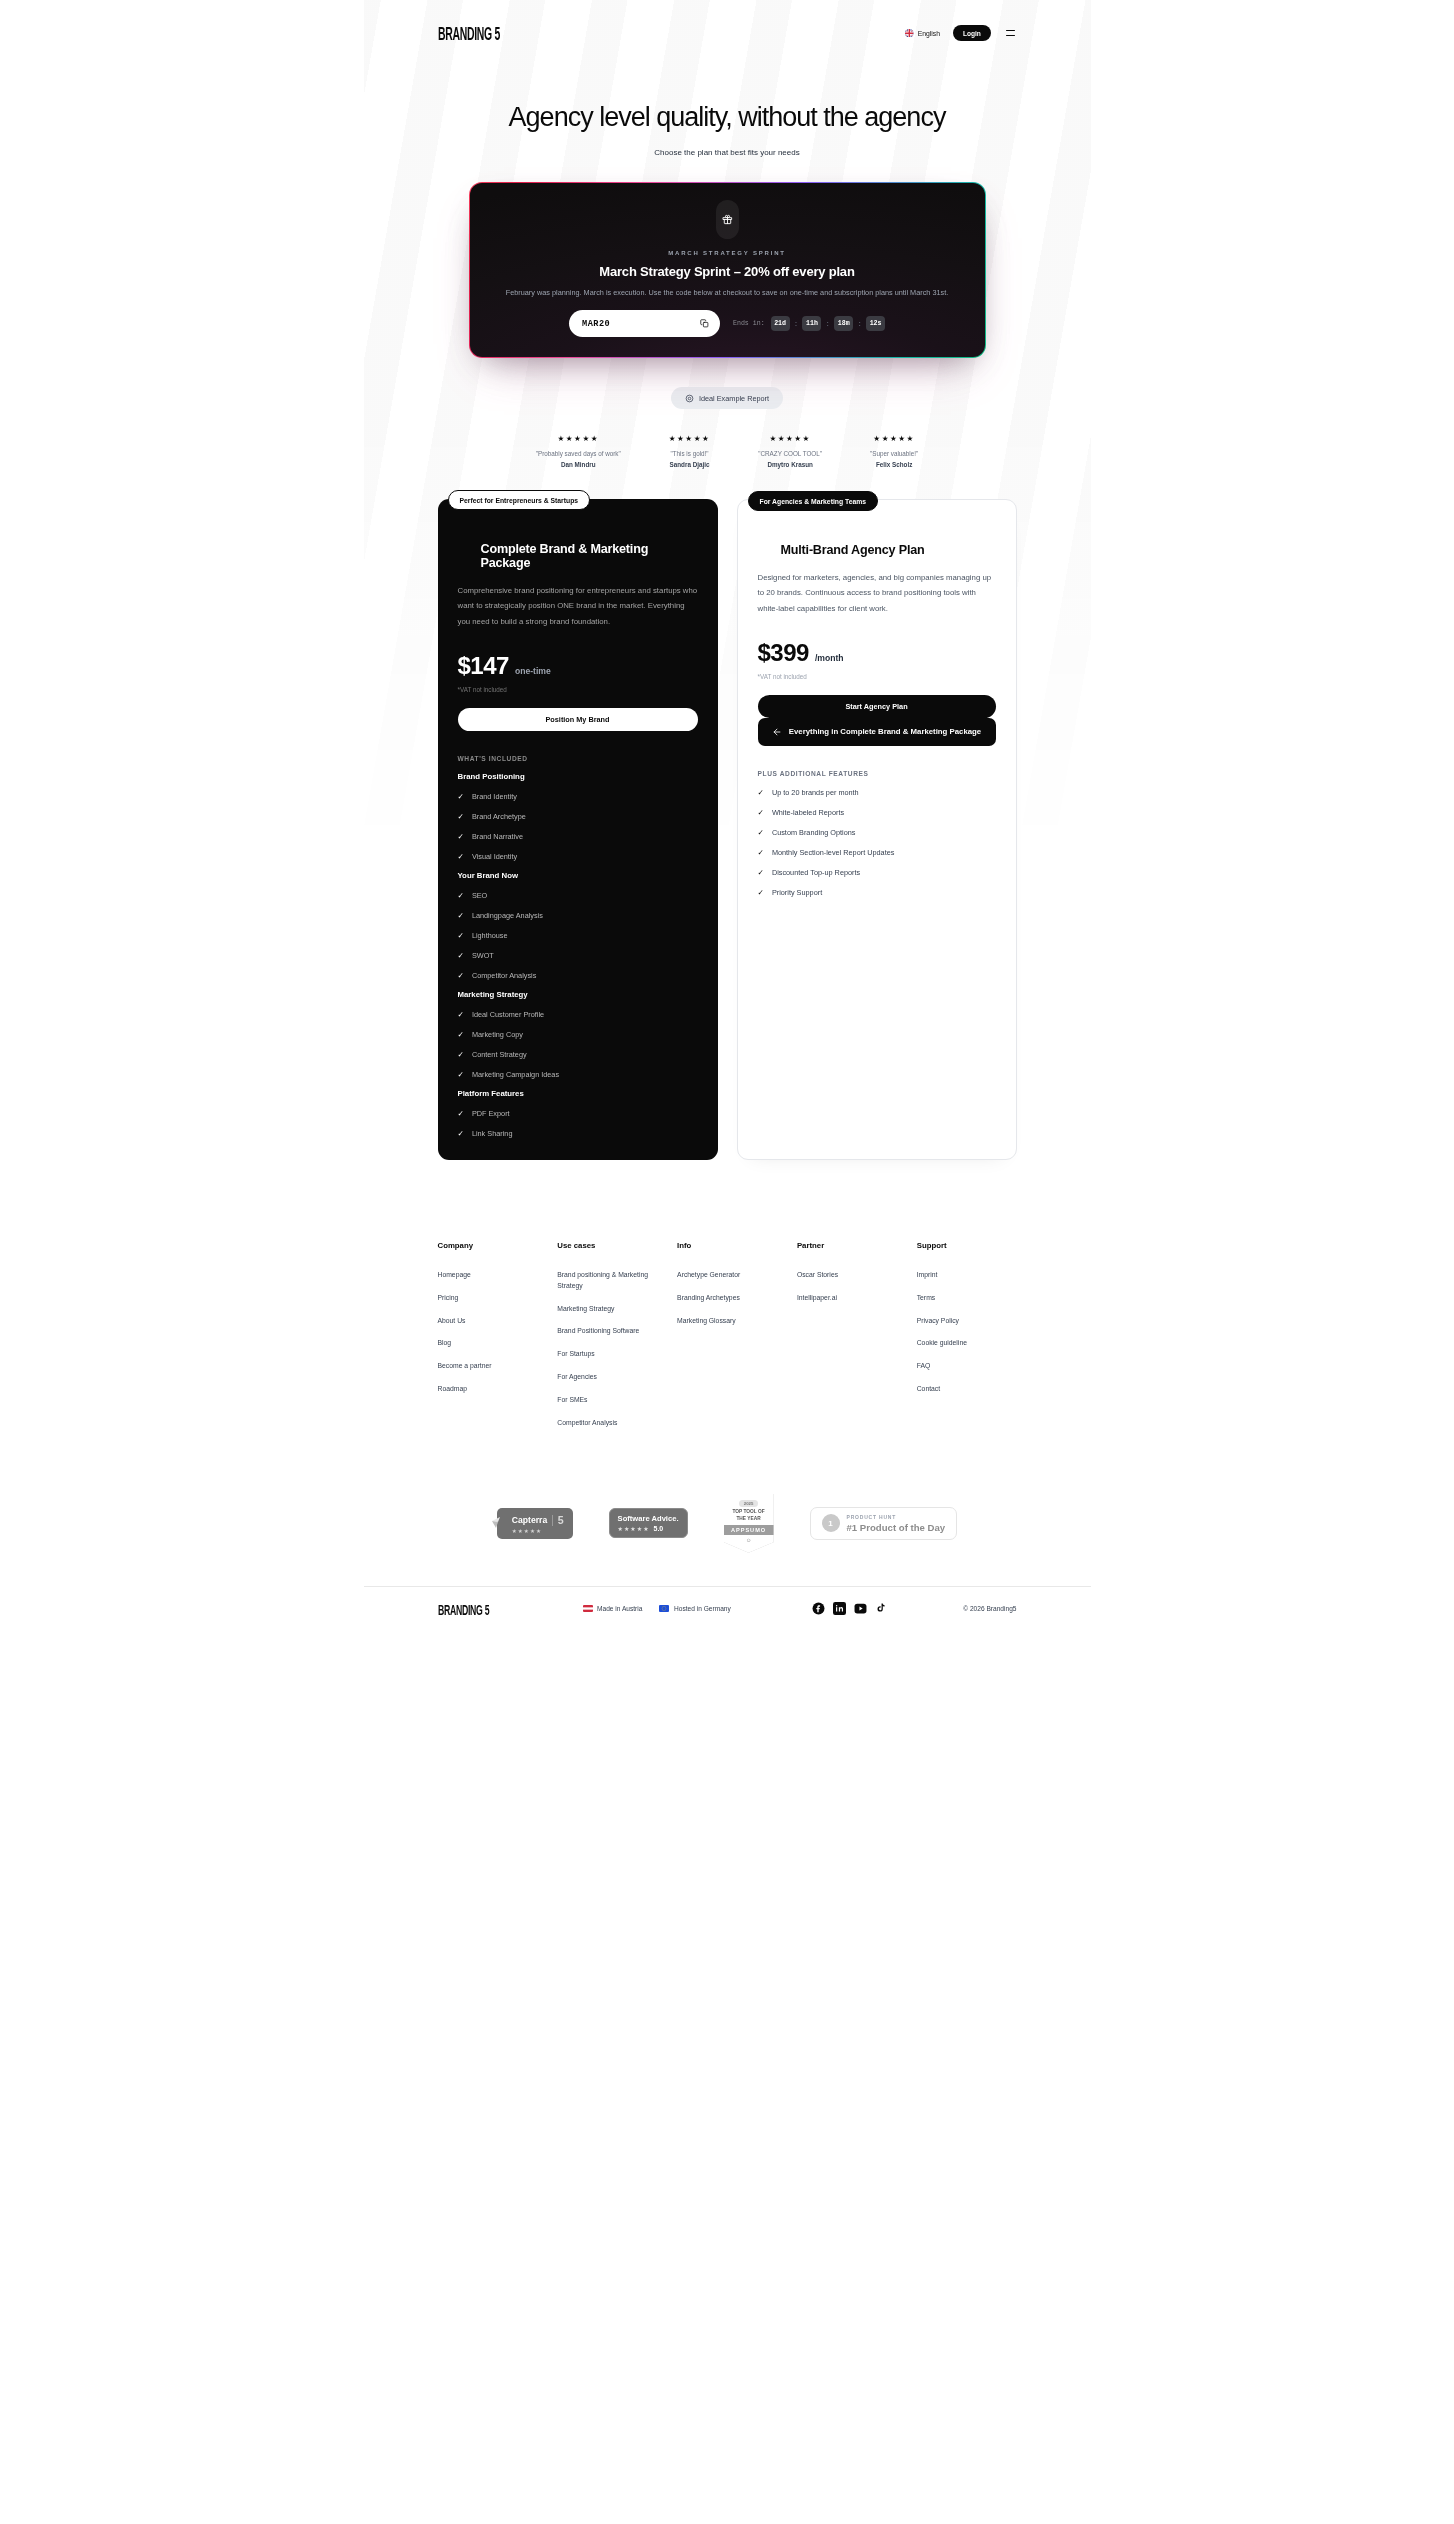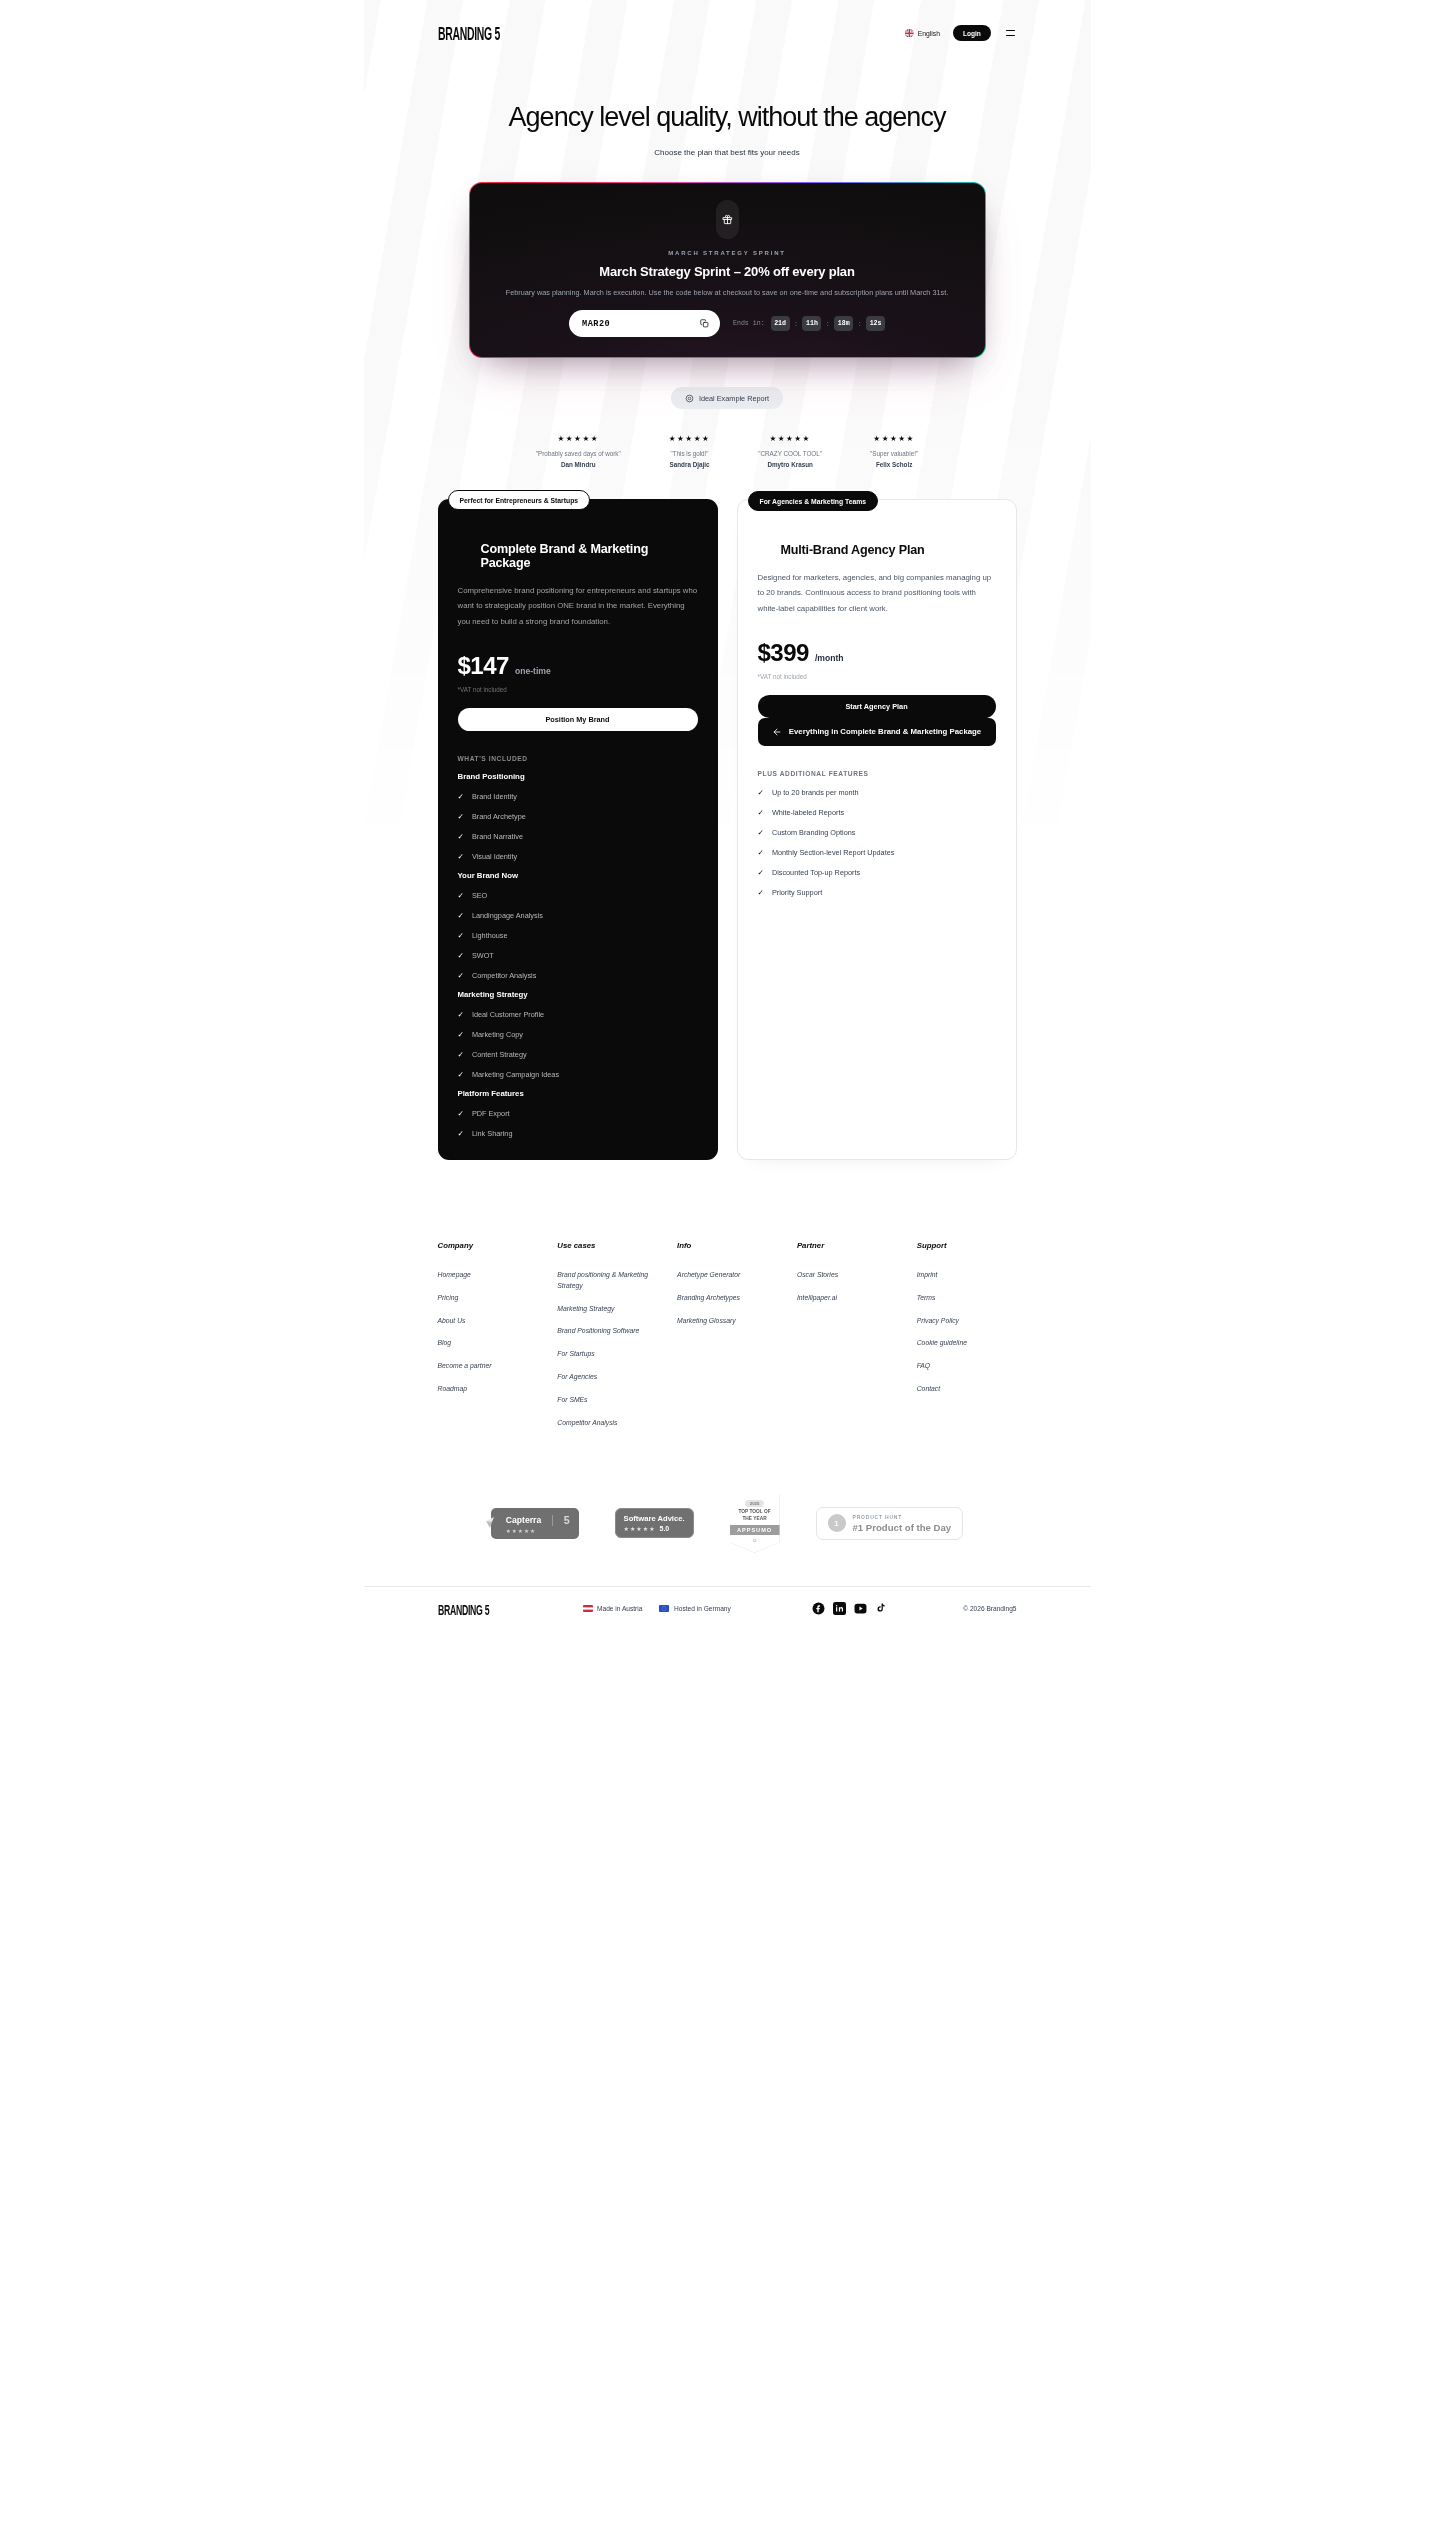--- a/index.html
+++ b/index.html
@@ -92,29 +92,29 @@
   .feat-list li { display:flex; align-items:center; gap:8px; margin-top:11px; font-size:7.3px; }
   .plan-dark .feat-list li { color:#b8b8b8; }
   .plan-light .feat-list li { color:#374151; }
   .check::before { content:"✓"; font-size:7.6px; }
   .plan-dark .check::before { color:#fff; }
   .plan-light .check::before { color:#0a0a0a; }
   .inherit-banner { background:#0a0a0a; border-radius:7px; height:28px; display:flex; align-items:center; justify-content:center; gap:7px; color:#fff; font-size:7.8px; font-weight:700; }
 
   
   .footer { margin-top:81px; }
-  .footer-grid { display:grid; grid-template-columns:repeat(5,1fr); gap:20px;font-style:italic; }
+  .footer-grid { display:grid; grid-template-columns:repeat(5,1fr); gap:20px; }
   .f-col h4 { font-size:7.8px; font-weight:700; color:#0a0a0a; }
   .f-links { list-style:none; margin-top:8px; }
   .f-links a { display:inline-block; margin-top:12px; font-size:6.8px; line-height:1.6; color:#374151; text-decoration:none; cursor:pointer; }
 
   
   .badges-row { display:flex; align-items:center; justify-content:center; gap:36px; margin-top:65px; }
   .badge-capterra { background:#707070; border-radius:5px; padding:6px 9px 5px 15px; position:relative; color:#fff; }
-  .cap-top { display:flex; align-items:center; gap:11px;justify-content:space-between; }
+  .cap-top { display:flex; align-items:center; gap:5px;justify-content:space-between; }
   .cap-name { font-size:8.6px; font-weight:700; }
   .cap-div { width:0.5px; height:11px; background:#9a9a9a; }
   .cap-score { font-size:10.6px; font-weight:700; color:#d9d9d9; }
   .cap-stars { font-size:5.6px; letter-spacing:1px; color:#d4d4d4; margin-top:1.5px; }
   .cap-arrow { position:absolute; left:-6px; top:8px; }
   .badge-sa { background:#707070; border:1.5px solid #8b8b8b; border-radius:6px; padding:5px 8px; color:#fff; }
   .sa-name { font-size:7.6px; font-weight:700; }
   .sa-row { display:flex; align-items:center; gap:4px; margin-top:2px; }
   .sa-stars { font-size:6px; letter-spacing:1px; color:#e2e2e2; }
   .sa-score { font-size:7px; font-weight:700; }

